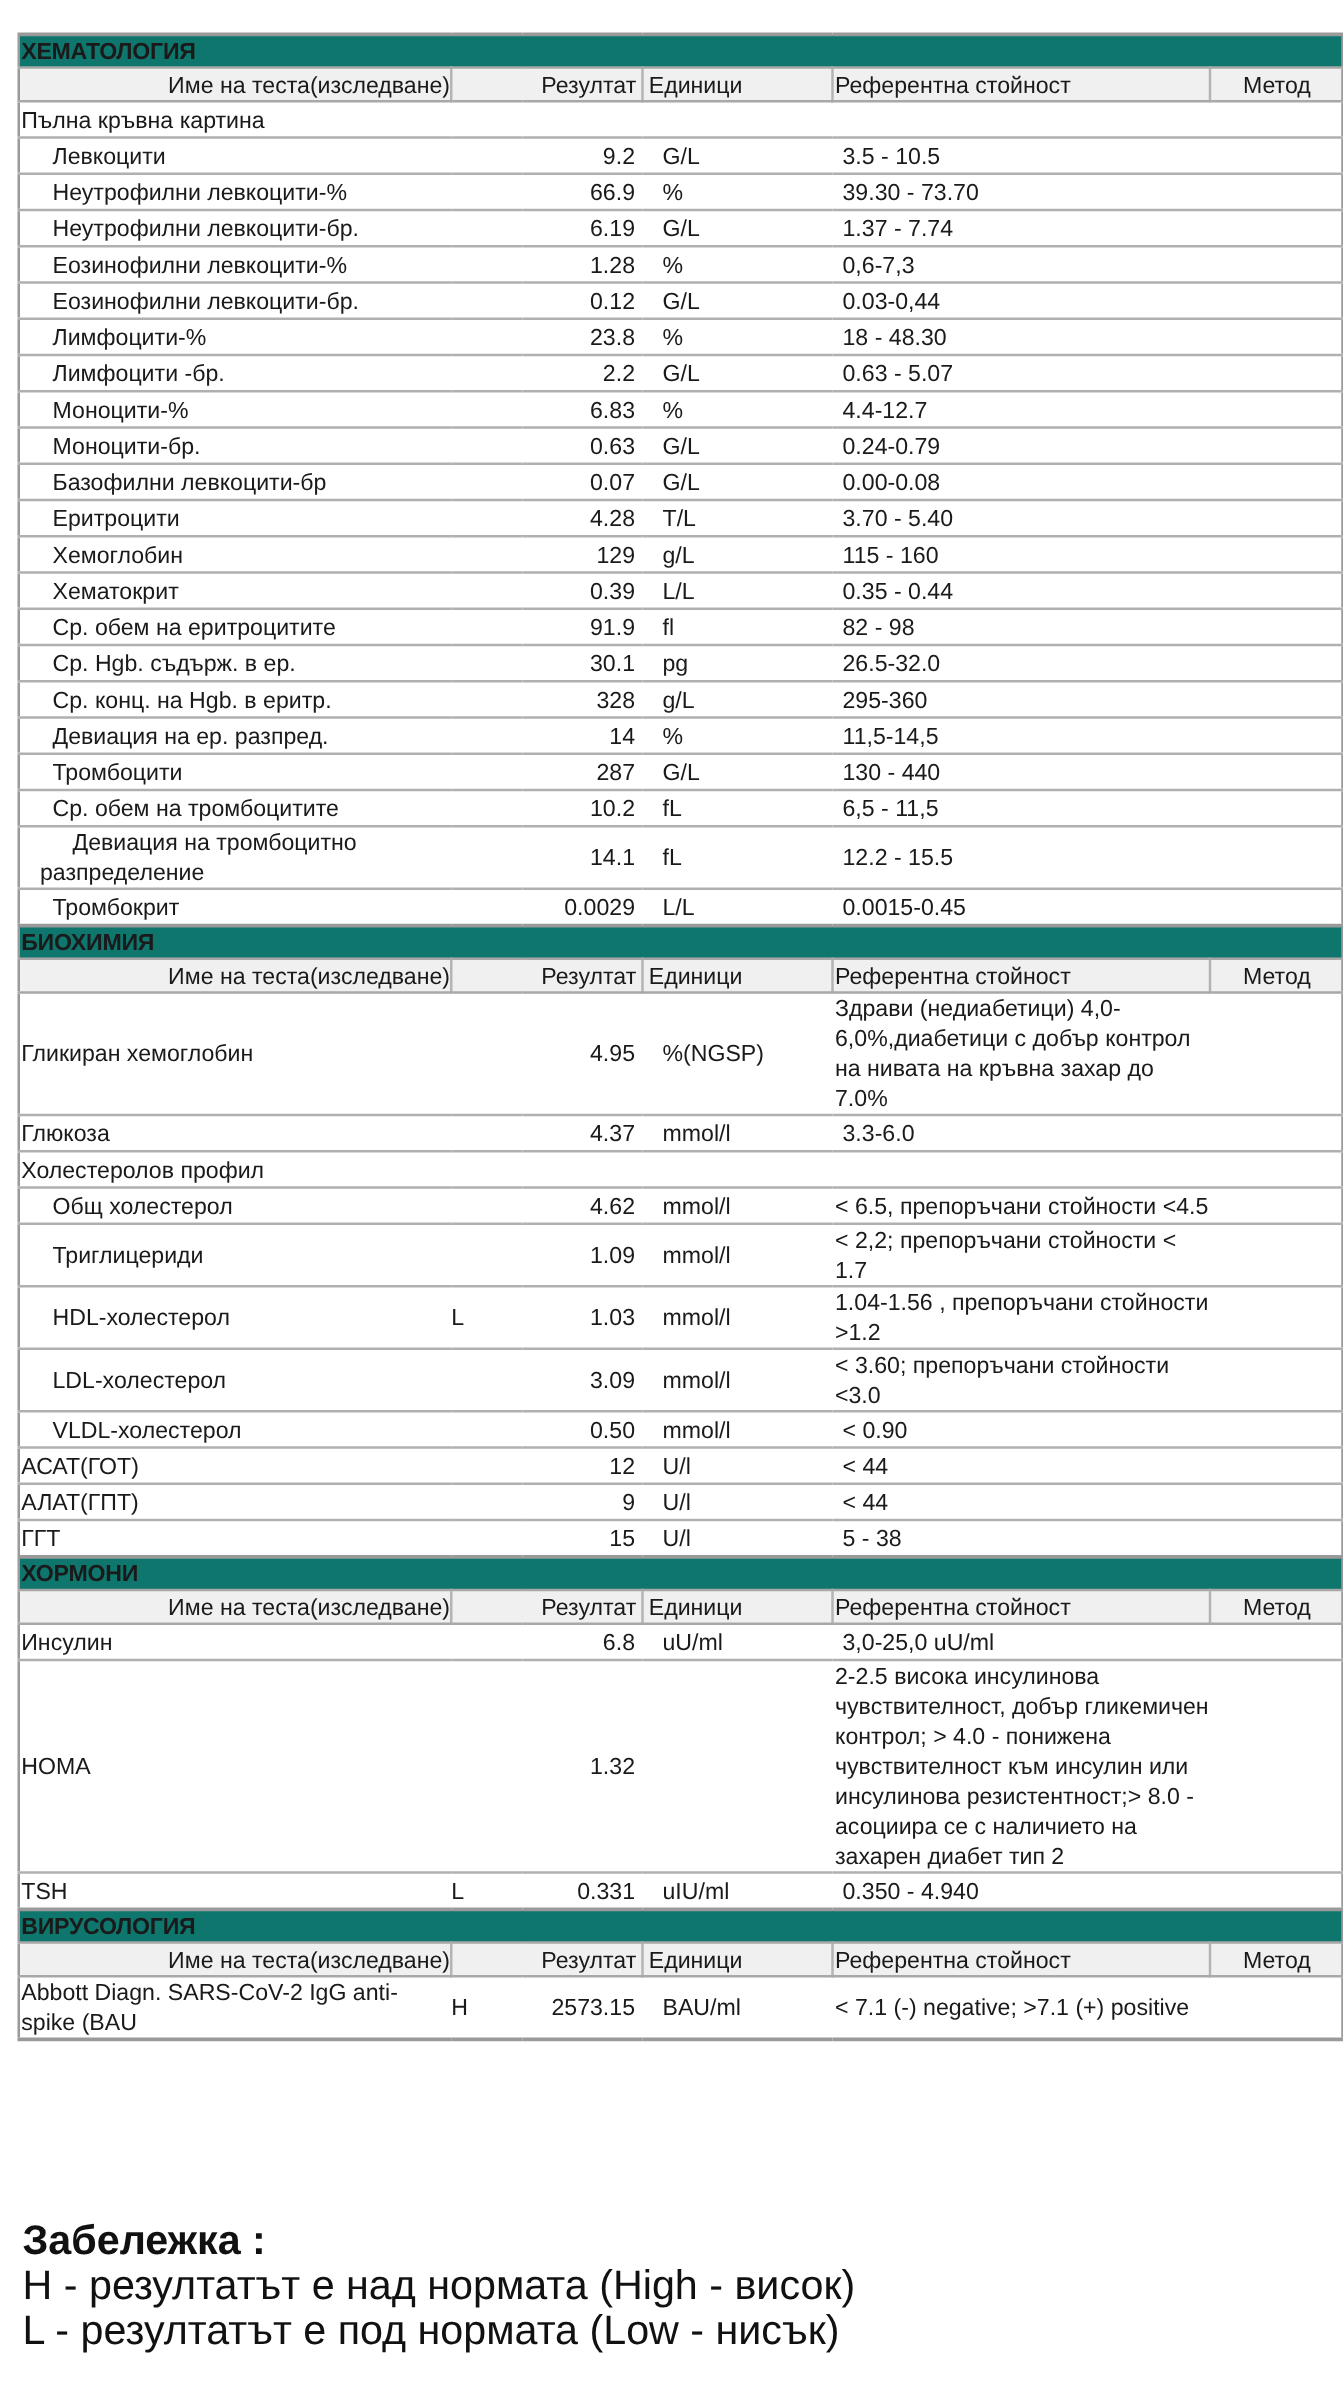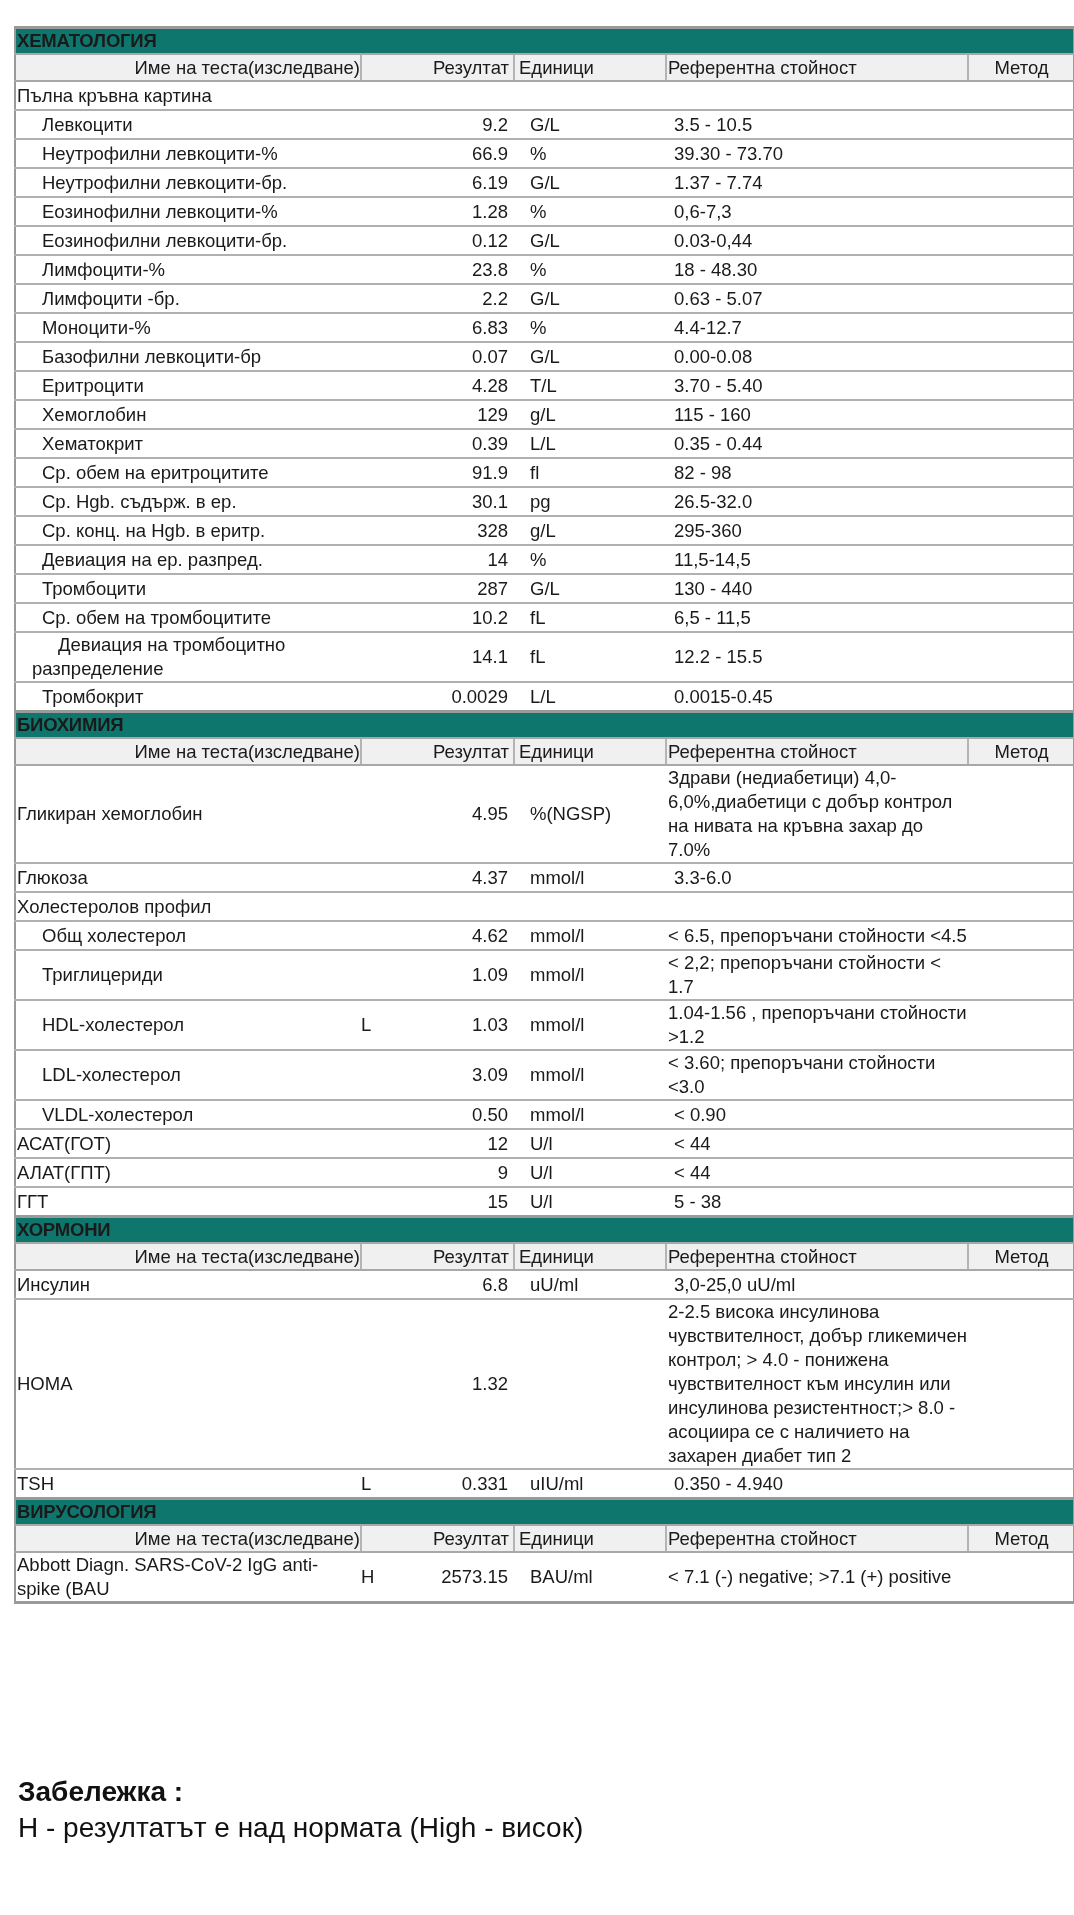--- a/index.html
+++ b/index.html
@@ -35,21 +35,21 @@
   tr.colhead td.h-meth { text-align: center; }
   tr.row td { border-bottom: 2px solid #b0b0b0; height: 27px; }
   tr.row td.name.indent { padding-left: 26px; }
   tr.row td.name.wrap-indent { padding-left: 16px; text-indent: 26px; }
   tr.row td.res { text-align: right; padding-right: 6px; }
   tr.row td.unit { padding-left: 16px; }
   tr.row td.ref { padding-left: 8px; }
   tr.row td.ref.multi { padding-left: 2px; }
   tr.row td.flag { padding-left: 0; }
   tr.last td { border-bottom: 3px solid #9a9a9a; }
-  .note { position: absolute; left: 18px; top: 1774px; font-size: 28px; line-height: 36px; color: #111; }
+  .note { position: absolute; left: 18px; top: 1774px; font-size: 33px; line-height: 36px; color: #111; }
   .note .title { font-weight: bold; }
 </style>
 </head>
 <body>
 
 <div class="report">
   <table class="lab">
     <colgroup>
       <col class="c-name">
         <col class="c-flag">
@@ -130,20 +130,28 @@
         </tr>
         <tr class="row">
           <td class="name indent">Моноцити-%</td>
           <td class="flag"></td>
           <td class="res">6.83</td>
           <td class="unit">%</td>
           <td class="ref">4.4-12.7</td>
           <td class="meth"></td>
         </tr>
         <tr class="row">
+          <td class="name indent">Моноцити-бр.</td>
+          <td class="flag"></td>
+          <td class="res">0.63</td>
+          <td class="unit">G/L</td>
+          <td class="ref">0.24-0.79</td>
+          <td class="meth"></td>
+        </tr>
+        <tr class="row">
           <td class="name indent">Базофилни левкоцити-бр</td>
           <td class="flag"></td>
           <td class="res">0.07</td>
           <td class="unit">G/L</td>
           <td class="ref">0.00-0.08</td>
           <td class="meth"></td>
         </tr>
         <tr class="row">
           <td class="name indent">Еритроцити</td>
           <td class="flag"></td>
@@ -377,13 +385,14 @@
           <td class="ref multi"> &lt; 7.1 (-) negative; &gt;7.1 (+) positive</td>
           <td class="meth"></td>
         </tr>
       </tbody>
   </table>
 </div>
 
 <div class="note">
   <div class="title">Забележка :</div>
   <div>H - резултатът е над нормата (High - висок)</div>
+  <div>L - резултатът е под нормата (Low - нисък)</div>
 </div>
 
 </body></html>

